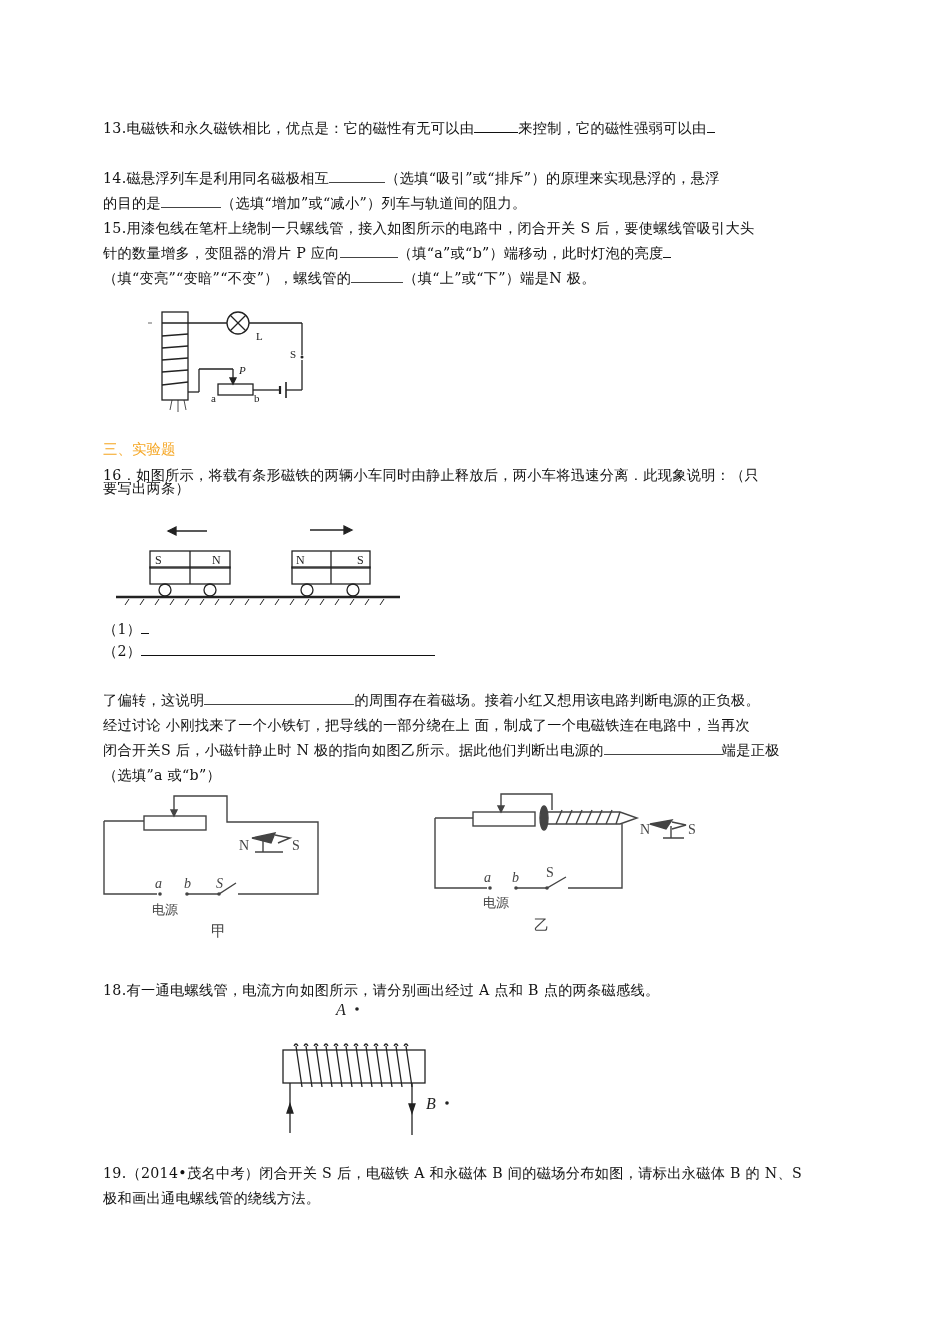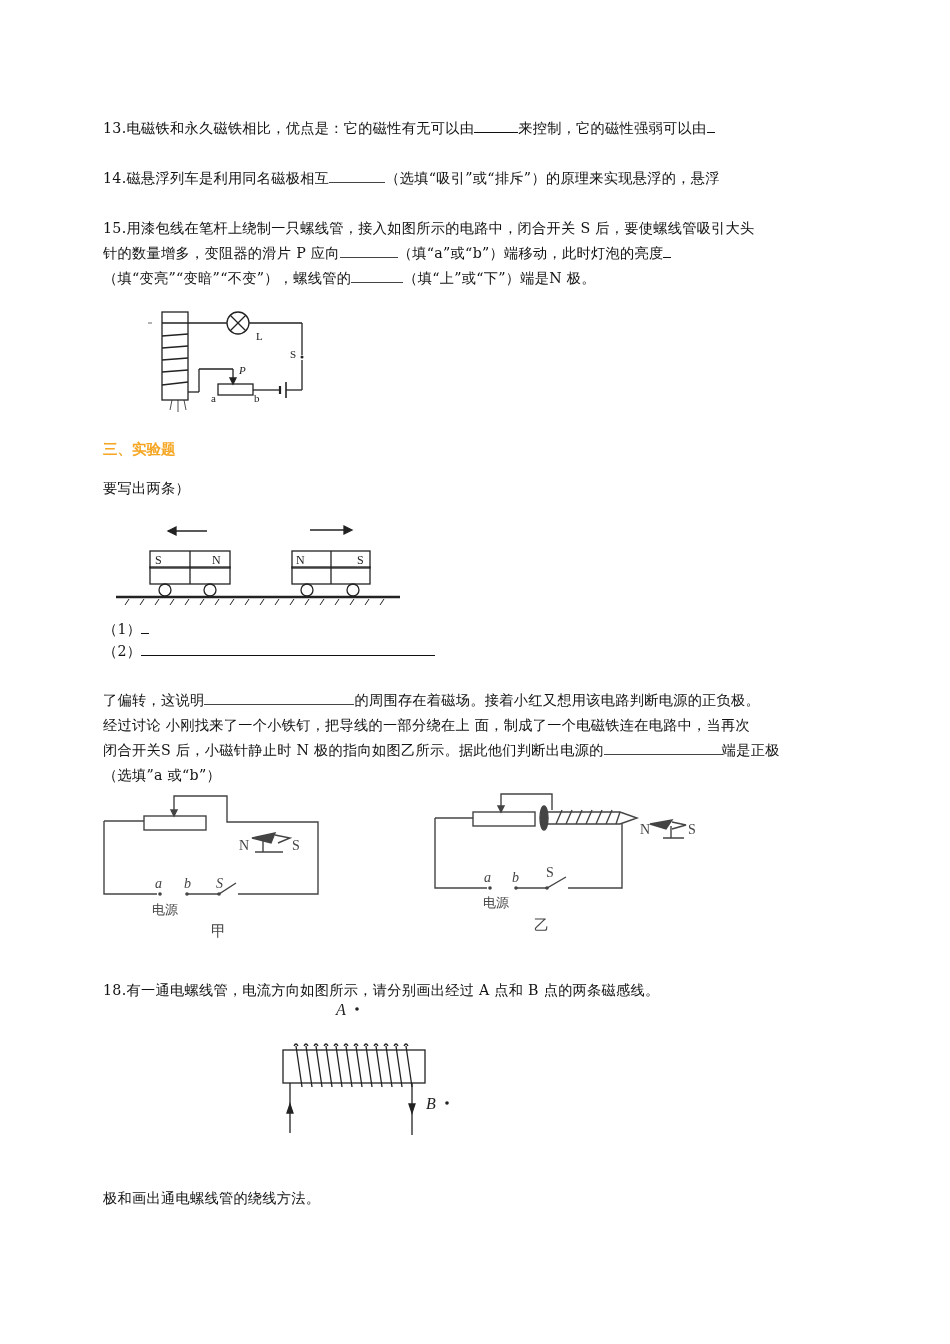--- a/index.html
+++ b/index.html
@@ -3,36 +3,39 @@
 <meta charset="utf-8">
 <style>
   html, body { margin: 0; padding: 0; background: #ffffff; }
   body { width: 950px; height: 1344px; position: relative; overflow: hidden;
          font-family: "DejaVu Serif", "Liberation Serif", serif; color: #111; }
   .page { position: absolute; left: 0; top: 0; width: 950px; height: 1343px; border-radius: 10px; }
   .p { position: absolute; left: 103px; width: 750px; font-size: 14.2px; line-height: 25.5px;
        letter-spacing: 0.3px; white-space: nowrap; }
   .blank-solid { display: inline-block; border-bottom: 1.5px solid #111; height: 15px; vertical-align: baseline; }
   .blank-thin { display: inline-block; border-bottom: 1px solid #444; height: 15px; vertical-align: baseline; }
-  .section { position: absolute; left: 103px; top: 440px; font-size: 14.5px; font-weight: bold;
+  .section { position: absolute; left: 103px; top: 440px; font-size: 14.5px; font-weight: normal;
              color: #f5a623; font-family: "DejaVu Sans", "Liberation Sans", sans-serif; }
   svg { position: absolute; overflow: visible; }
   svg text { font-family: "Liberation Serif", "DejaVu Serif", serif; }
 </style>
 </head>
 <body>
 
 <div class="page">
 
   <div class="p" style="top:116px">
     <span>13.电磁铁和永久磁铁相比，优点是：它的磁性有无可以由</span><span class="blank-solid" style="width:44px"></span><span>来控制，它的磁性强弱可以由</span><span class="blank-solid" style="width:8px"></span>
   </div>
 
   <div class="p" style="top:166px">
     <span>14.磁悬浮列车是利用同名磁极相互</span><span class="blank-thin" style="width:56px"></span><span>（选填“吸引”或“排斥”）的原理来实现悬浮的，悬浮</span>
+  </div>
+  <div class="p" style="top:191px">
+    <span>的目的是</span><span class="blank-thin" style="width:60px"></span><span>（选填“增加”或“减小”）列车与轨道间的阻力。</span>
   </div>
 
   <div class="p" style="top:216px">15.用漆包线在笔杆上绕制一只螺线管，接入如图所示的电路中，闭合开关 S 后，要使螺线管吸引大头</div>
   <div class="p" style="top:241px">
     <span>针的数量增多，变阻器的滑片 P 应向</span><span class="blank-thin" style="width:58px"></span><span>（填“a”或“b”）端移动，此时灯泡的亮度</span><span class="blank-solid" style="width:8px"></span>
   </div>
   <div class="p" style="top:266px">
     <span>（填“变亮”“变暗”“不变”），螺线管的</span><span class="blank-thin" style="width:52px"></span><span>（填“上”或“下”）端是N 极。</span>
   </div>
 
@@ -65,20 +68,21 @@
       <text x="256" y="340">L</text>
       <text x="290" y="358">S</text>
       <text x="239" y="374" font-style="italic">P</text>
       <text x="211" y="402">a</text>
       <text x="254" y="402">b</text>
     </g>
   </svg>
 
   <div class="section">三、实验题</div>
 
+  <div class="p" style="top:463px">16．如图所示，将载有条形磁铁的两辆小车同时由静止释放后，两小车将迅速分离．此现象说明：（只</div>
   <div class="p" style="top:476px">要写出两条）</div>
 
   <svg style="left:110px;top:515px" width="300" height="95" viewBox="110 515 300 95">
     <g stroke="#222" stroke-width="1.3" fill="none">
       <line x1="168" y1="531" x2="207" y2="531"></line>
       <path d="M168 531 L176 527 L176 535 Z" fill="#222"></path>
       <line x1="310" y1="530" x2="346" y2="530"></line>
       <path d="M352 530 L344 526 L344 534 Z" fill="#222"></path>
       <rect x="150" y="551" width="80" height="17"></rect>
       <line x1="190" y1="551" x2="190" y2="584"></line>
@@ -190,15 +194,16 @@
       <path d="M409 1104 L412 1113 L415 1104 Z" fill="#222"></path>
     </g>
     <g fill="#222">
       <circle cx="357" cy="1009" r="1.8"></circle>
       <circle cx="447" cy="1103" r="1.8"></circle>
       <text x="336" y="1015" font-size="16" font-style="italic">A</text>
       <text x="426" y="1109" font-size="16" font-style="italic">B</text>
     </g>
   </svg>
 
+  <div class="p" style="top:1161px">19.（2014•茂名中考）闭合开关 S 后，电磁铁 A 和永磁体 B 间的磁场分布如图，请标出永磁体 B 的 N、S</div>
   <div class="p" style="top:1186px">极和画出通电螺线管的绕线方法。</div>
 
 </div>
 
 </body></html>

